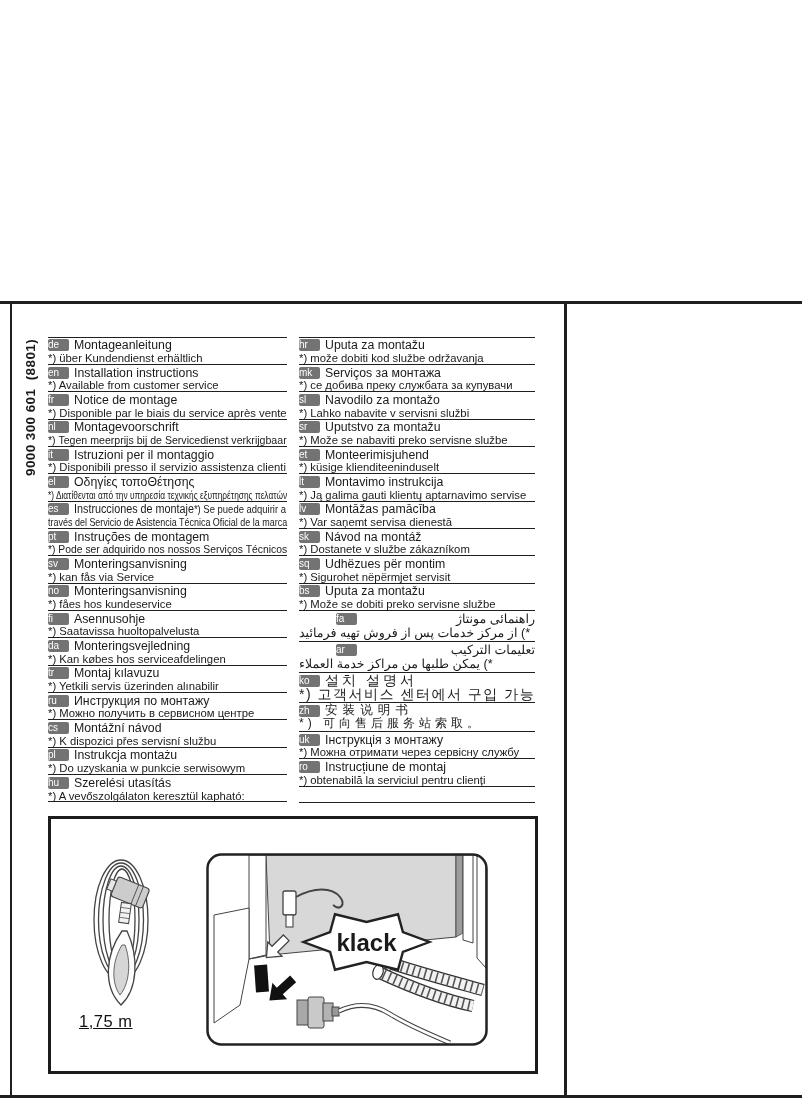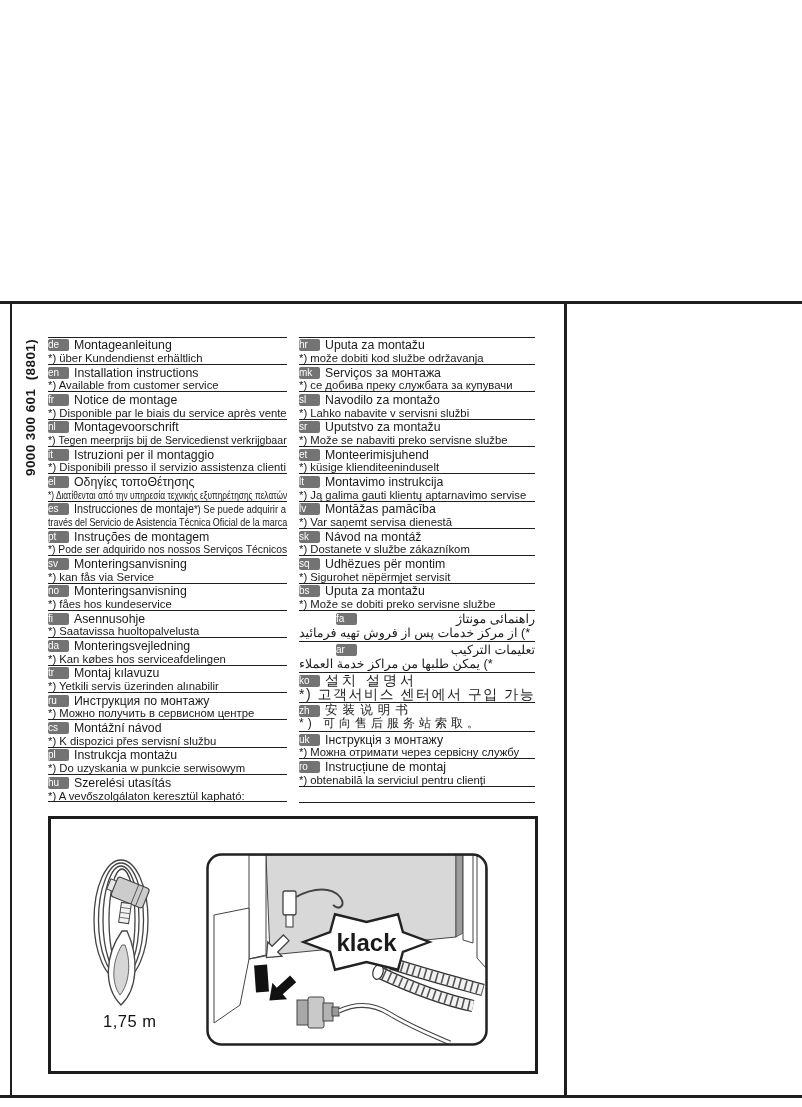--- a/index.html
+++ b/index.html
@@ -45,21 +45,21 @@
   .zh .note{font-size:12px;letter-spacing:4px;line-height:13.5px;}
   .end-rule{height:15px;border-bottom:1.2px solid #1f1f1f;}
 
   
   #illus-box{
     position:absolute;left:48px;top:816px;width:490px;height:258px;
     border:3px solid #1c1c1c;box-sizing:border-box;background:#fff;
   }
   #cable-svg{position:absolute;left:30px;top:28px;}
   #panel-svg{position:absolute;left:155px;top:34px;}
-  #cable-label{position:absolute;left:52px;top:193px;font-size:16.5px;letter-spacing:.5px;color:#111;}
+  #cable-label{position:absolute;left:28px;top:193px;font-size:16.5px;letter-spacing:.5px;color:#111;text-decoration:underline;}
 </style>
 </head>
 <body>
 
 <div id="stage">
 
   <div class="hline" style="left:0;top:301px;width:802px;height:3px;"></div>
   <div class="hline" style="left:0;top:1095px;width:802px;height:3px;"></div>
   <div class="vline" style="left:10px;top:301px;width:2px;height:797px;"></div>
   <div class="vline" style="left:564px;top:301px;width:2.5px;height:797px;"></div>

